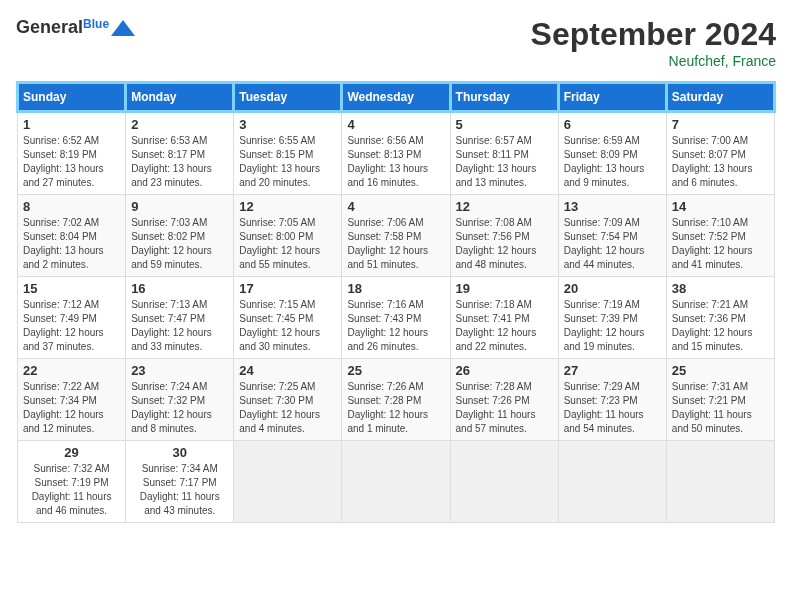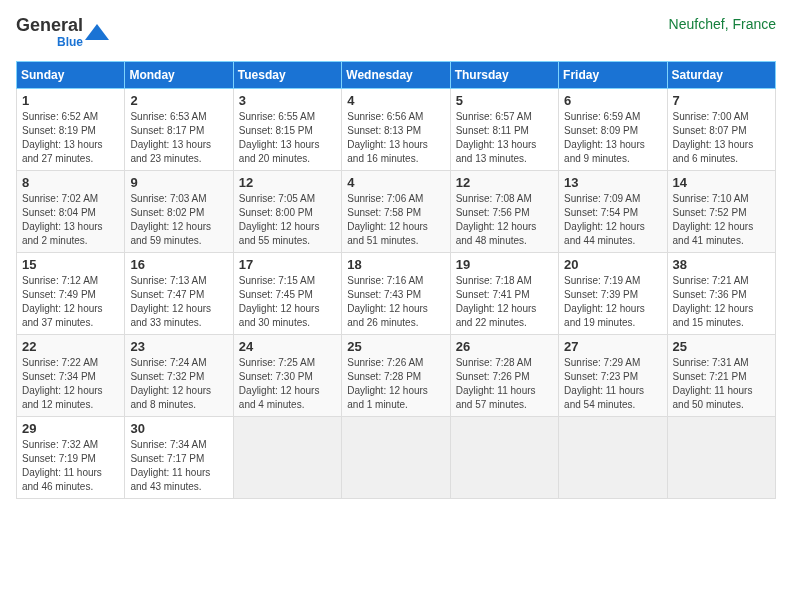--- a/index.html
+++ b/index.html
@@ -15,23 +15,22 @@
       justify-content: space-between;
       align-items: flex-start;
       margin-bottom: 12px;
     }
     .logo {
       display: flex;
       align-items: center;
     }
     .logo-text {
       display: flex;
-      flex-direction: column;
+      flex-direction: row;
       line-height: 1.1;
-      text-align: right;
     }
     .logo-general {
       font-size: 18px;
       font-weight: bold;
       color: #333;
     }
     .logo-blue {
       font-size: 12px;
       font-weight: bold;
       color: #1a73d4;
@@ -60,21 +59,21 @@
     }
     thead tr {
       background: #1a73d4;
       color: white;
     }
     thead th {
       padding: 6px 4px;
       text-align: left;
       font-size: 12px;
       font-weight: bold;
-      border: 1px solid #7dd3fc;
+      border: 3px solid #7dd3fc;
     }
     tbody tr {
       vertical-align: top;
     }
     tbody td {
       border: 1px solid #ddd;
       padding: 4px 5px;
       min-height: 80px;
       background: #fff;
     }
@@ -91,36 +90,38 @@
     .day-info {
       font-size: 10px;
       color: #444;
       line-height: 1.4;
     }
     td.empty {
       background: #f0f0f0 !important;
     }
     .last-row td {
       min-height: 70px;
+      text-align: center;
     }
   </style>
 </head>
 <body>
 
 <div class="header">
   <div class="logo">
     <div class="logo-text">
       <span class="logo-general">General</span>
       <span class="logo-blue">Blue</span>
     </div>
     <svg class="logo-icon" viewBox="0 0 24 24">
       <polygon points="0,20 12,4 24,20" fill="#1a73d4"></polygon>
     </svg>
   </div>
   <div class="title-block">
+    <div class="month-title">September 2024</div>
     <div class="location">Neufchef, France</div>
   </div>
 </div>
 
 <table>
   <thead>
     <tr>
     <th>Sunday</th>
         <th>Monday</th>
         <th>Tuesday</th>

